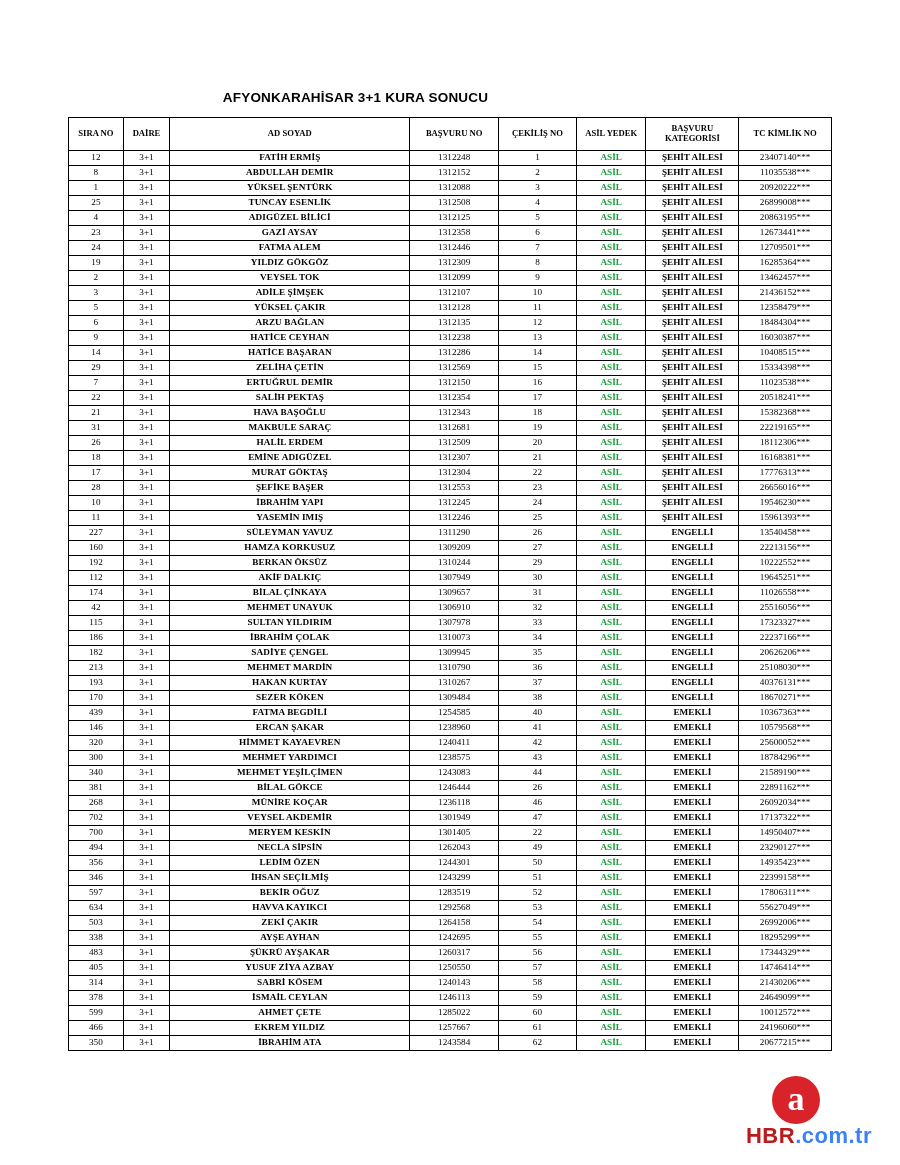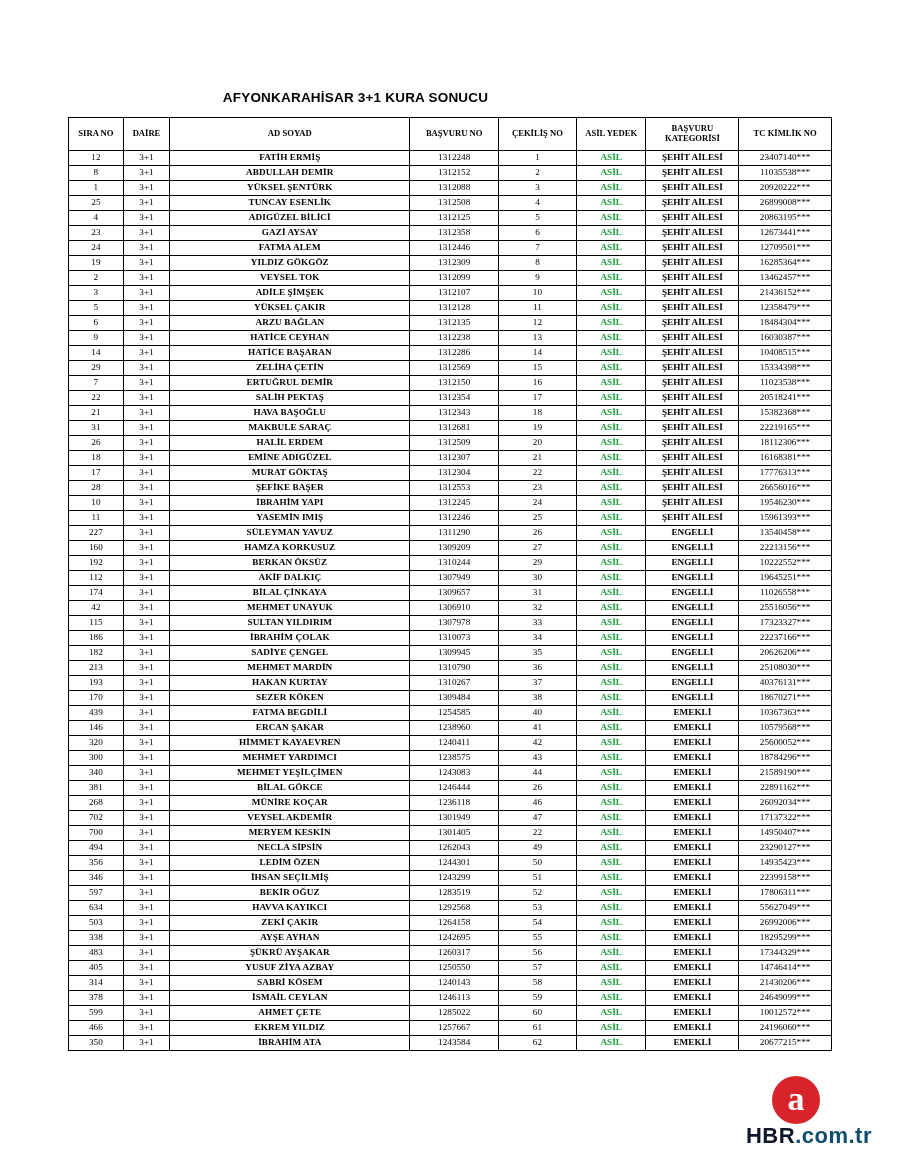--- a/index.html
+++ b/index.html
@@ -111,22 +111,22 @@
   .wm-text {
     position: absolute;
     right: 0;
     bottom: 2px;
     font-size: 22px;
     font-weight: bold;
     color: #9d9d9d;
     letter-spacing: 0.5px;
     font-family: "Liberation Sans", sans-serif;
   }
-  .wm-text .hbr { color: #0f172a; }
-  .wm-text .dot { color: #0c4a6e; }
+  .wm-text .hbr { color: #b91c1c; }
+  .wm-text .dot { color: #3b82f6; }
 </style>
 </head>
 <body>
 
 <div class="page">
 
   <div class="doc-title">AFYONKARAHİSAR 3+1 KURA SONUCU</div>
 
   <table class="kura">
     <colgroup>

